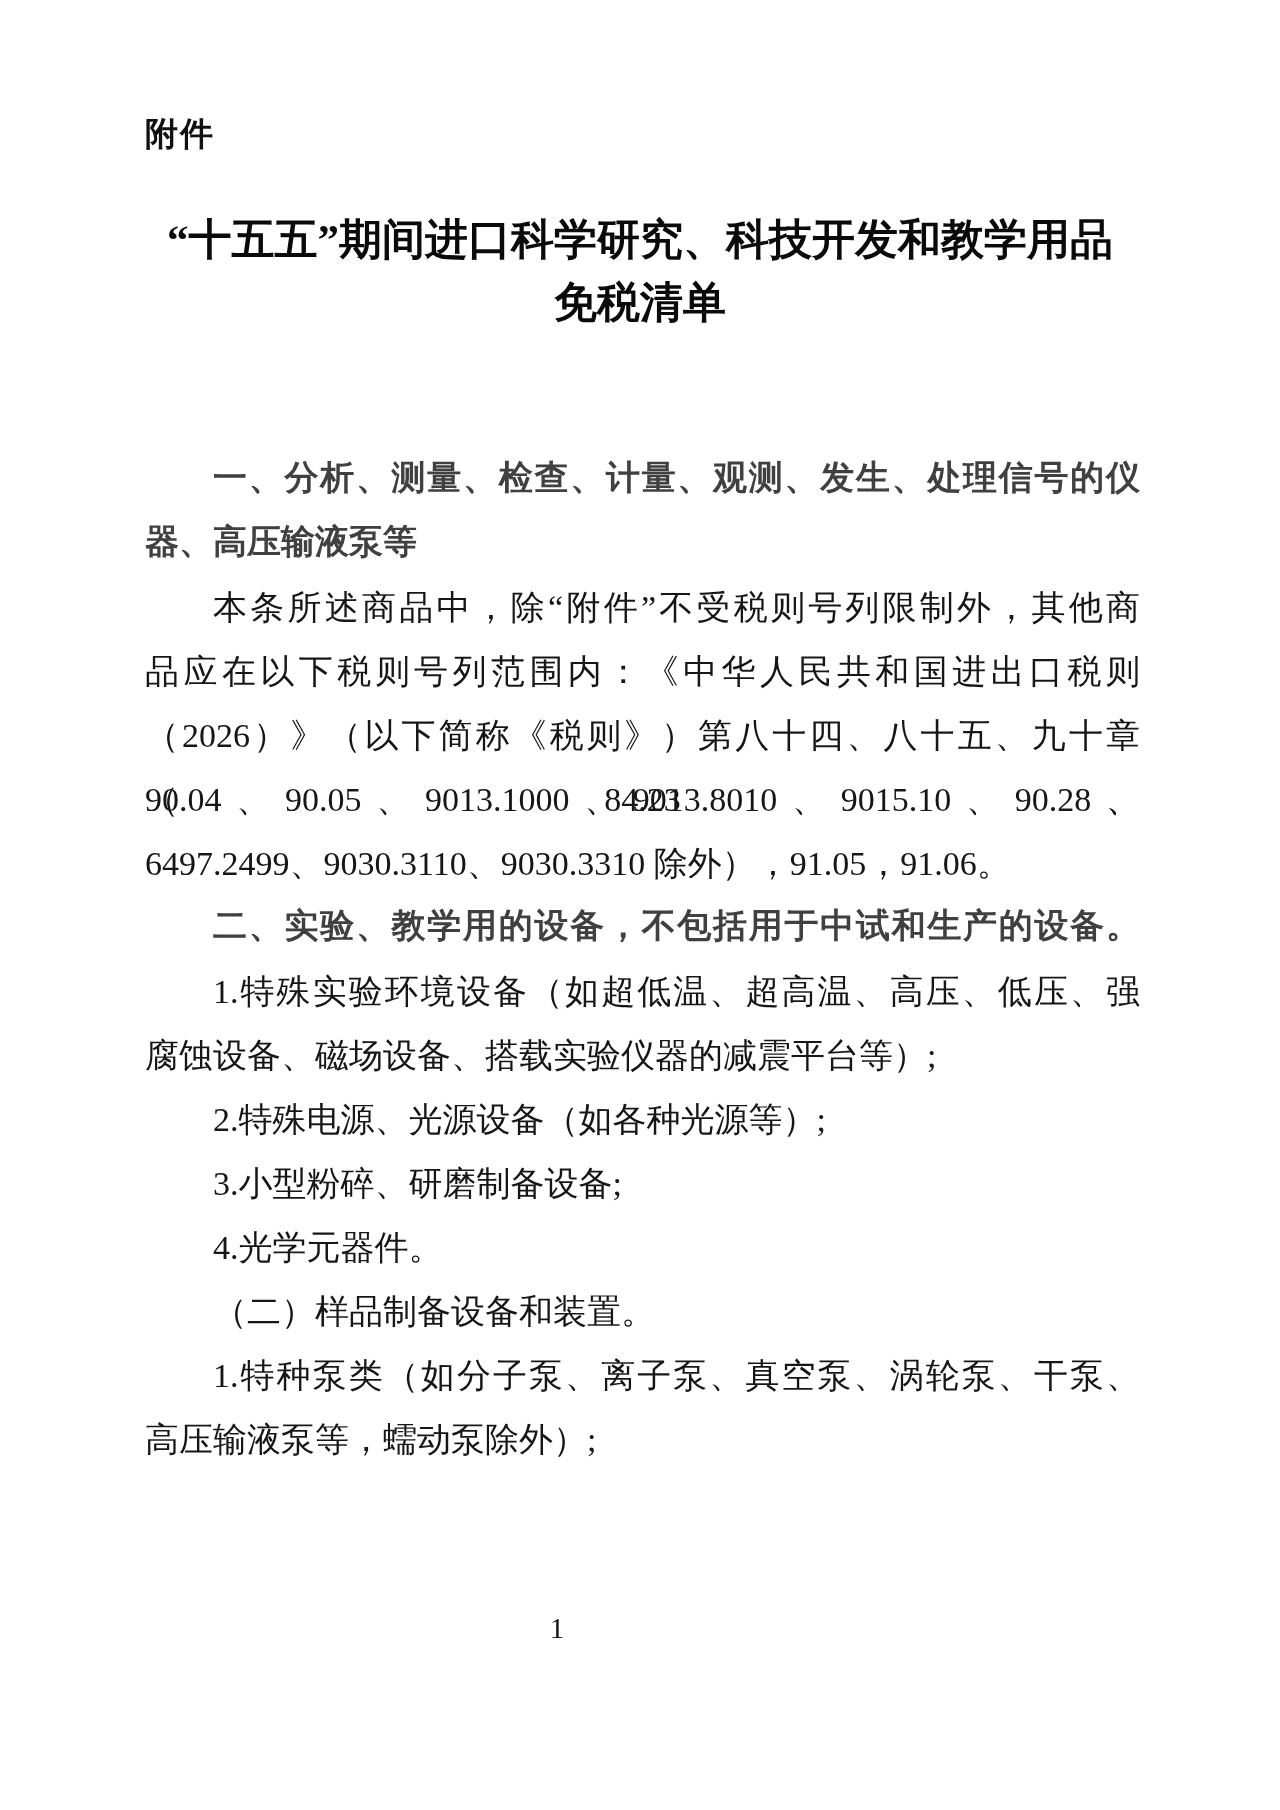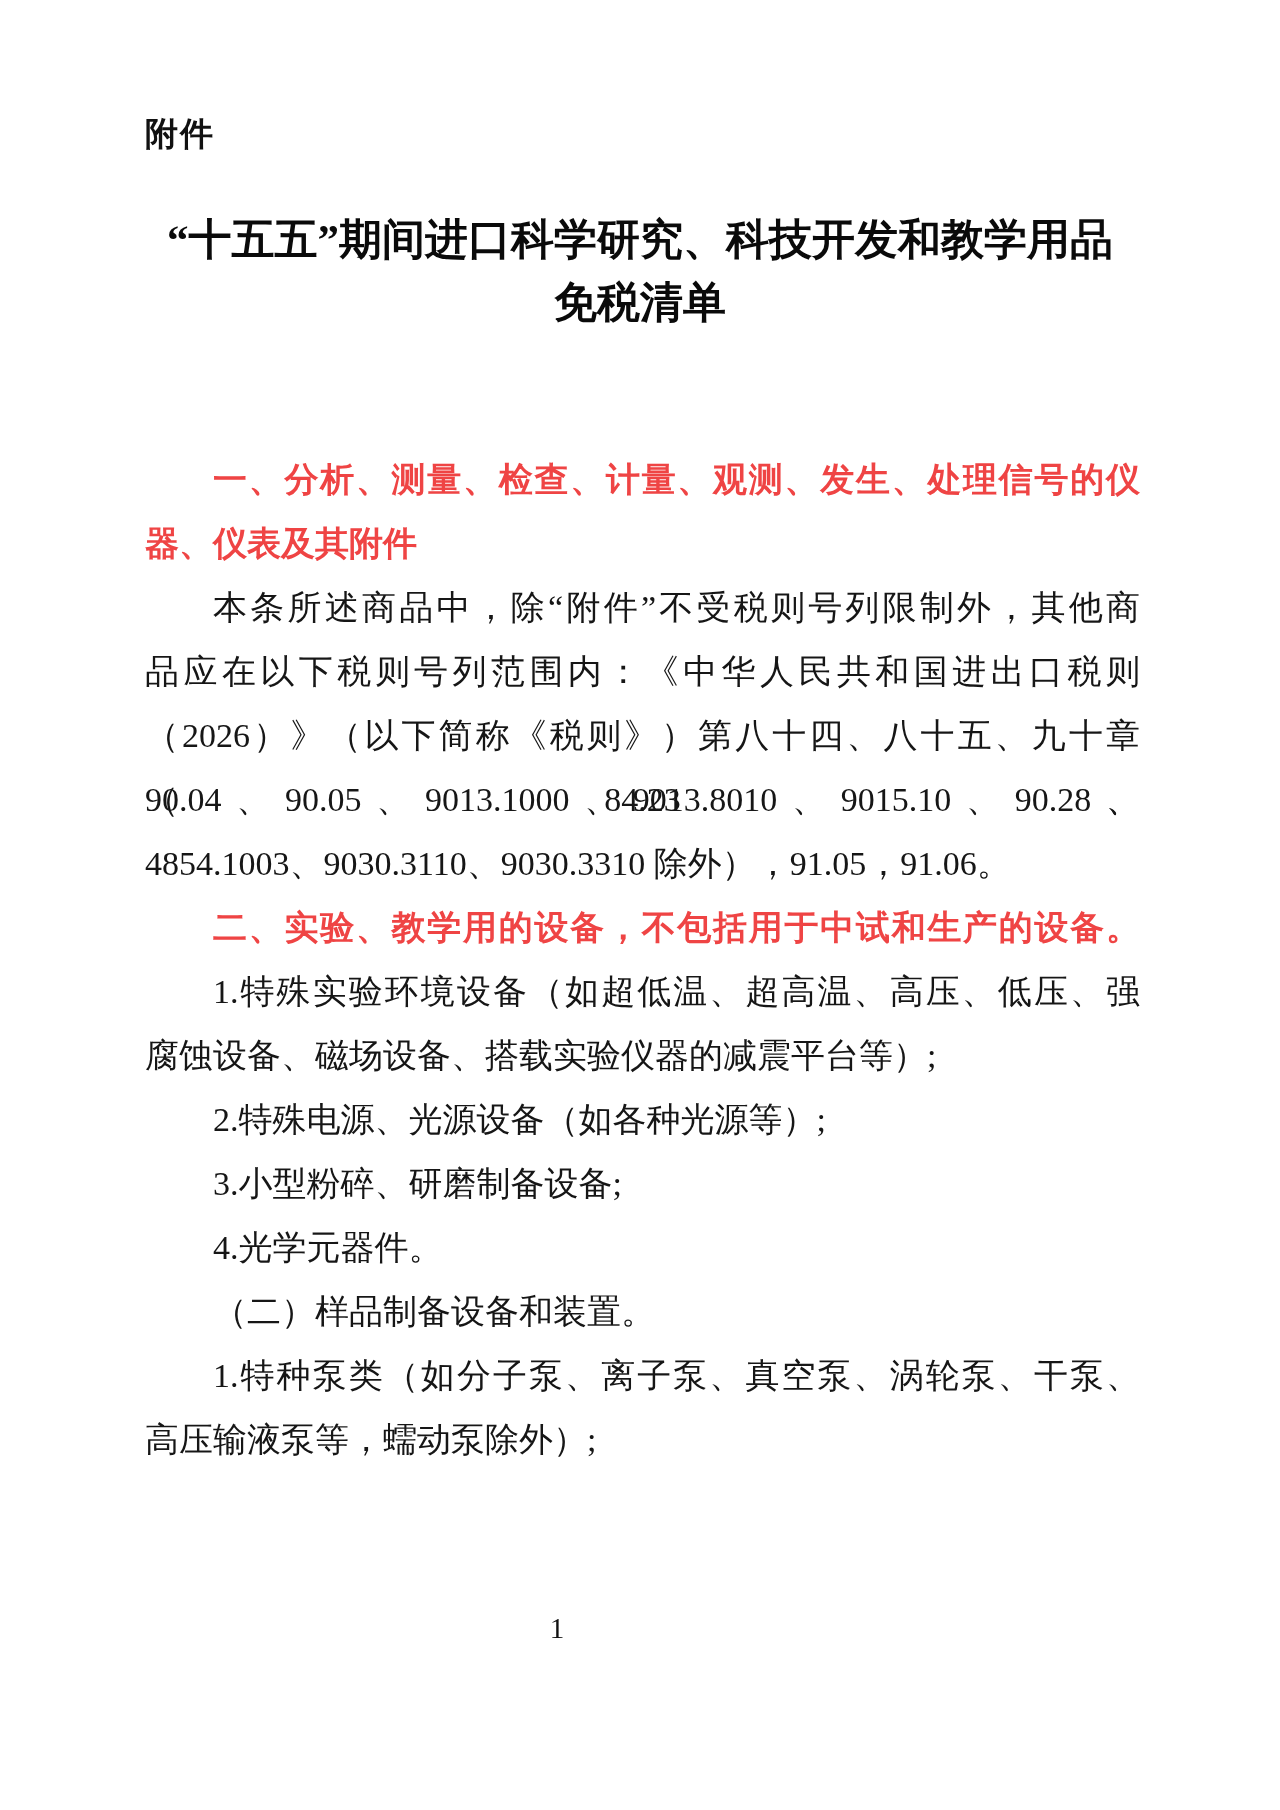--- a/index.html
+++ b/index.html
@@ -52,23 +52,23 @@
     text-align-last: left;
     text-justify: inter-character;
     overflow: visible;
     white-space: normal;
   }
   .ln.body {
     font-family: "Liberation Serif", "DejaVu Serif", serif;
     font-weight: 400;
   }
   .ln.heading {
-    font-family: Liberation Serif, serif;
+    font-family: Liberation Mono, monospace;
     font-weight: 700;
-    color: #ef4444;
+    color: #404040;
   }
   .ln.indent {
     text-indent: 68px;
   }
   .ln.fill {
     text-align-last: justify;
   }
   .page-number {
     position: absolute;
     top: 1612px;
@@ -87,26 +87,26 @@
 
   <div class="attachment-label">附件</div>
 
   <div class="doc-title">
     <div>“十五五”期间进口科学研究、科技开发和教学用品</div>
     <div>免税清单</div>
   </div>
 
   <div class="content">
     <div class="ln heading indent fill">一、分析、测量、检查、计量、观测、发生、处理信号的仪</div>
-    <div class="ln heading">器、仪表及其附件</div>
+    <div class="ln heading">器、高压输液泵等</div>
     <div class="ln body indent fill">本条所述商品中，除“附件”不受税则号列限制外，其他商</div>
     <div class="ln body fill">品应在以下税则号列范围内：《中华人民共和国进出口税则</div>
     <div class="ln body fill">（2026）》（以下简称《税则》）第八十四、八十五、九十章（84.23、</div>
     <div class="ln body fill">90.04、90.05、9013.1000、9013.8010、9015.10、90.28、</div>
-    <div class="ln body">4854.1003、9030.3110、9030.3310 除外），91.05，91.06。</div>
+    <div class="ln body">6497.2499、9030.3110、9030.3310 除外），91.05，91.06。</div>
     <div class="ln heading indent fill">二、实验、教学用的设备，不包括用于中试和生产的设备。</div>
     <div class="ln body indent fill">1.特殊实验环境设备（如超低温、超高温、高压、低压、强</div>
     <div class="ln body">腐蚀设备、磁场设备、搭载实验仪器的减震平台等）;</div>
     <div class="ln body indent">2.特殊电源、光源设备（如各种光源等）;</div>
     <div class="ln body indent">3.小型粉碎、研磨制备设备;</div>
     <div class="ln body indent">4.光学元器件。</div>
     <div class="ln body indent">（二）样品制备设备和装置。</div>
     <div class="ln body indent fill">1.特种泵类（如分子泵、离子泵、真空泵、涡轮泵、干泵、</div>
     <div class="ln body">高压输液泵等，蠕动泵除外）;</div>
   </div>

